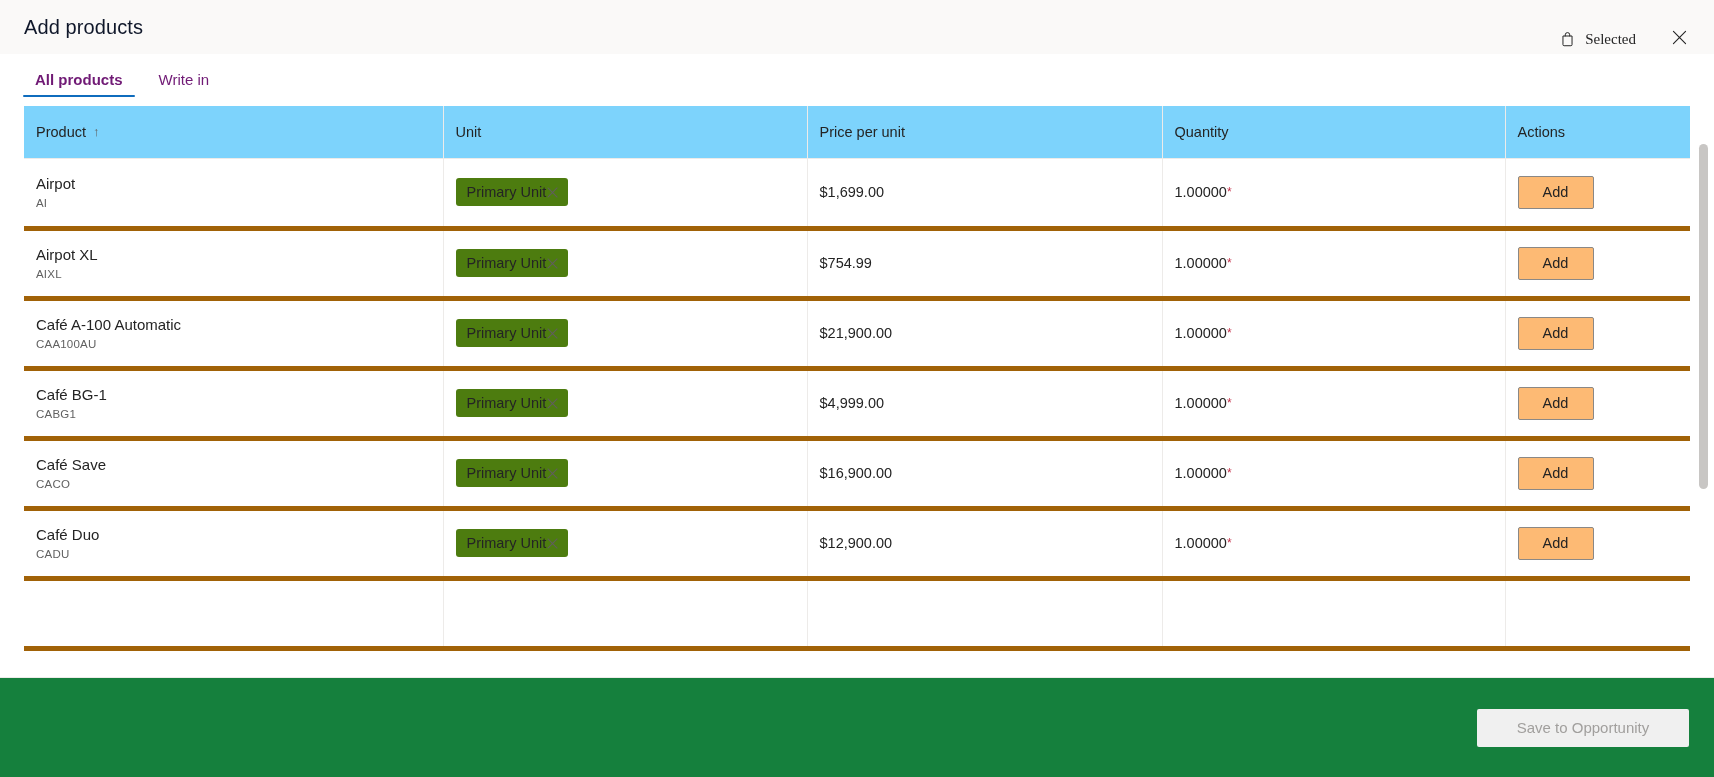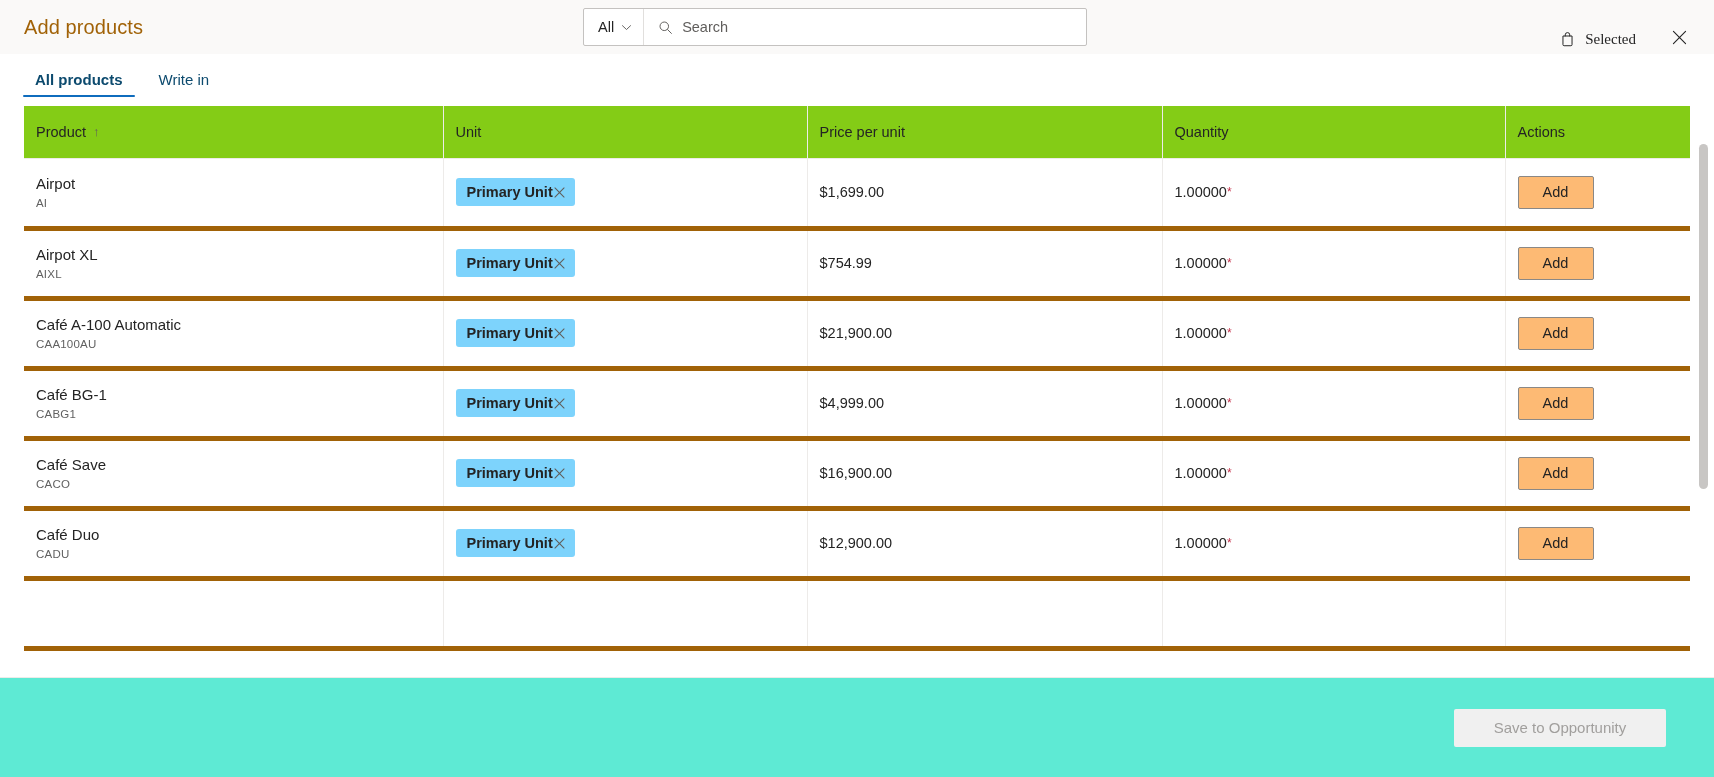--- a/index.html
+++ b/index.html
@@ -32,21 +32,21 @@
     background: #faf9f8;
     display: flex;
     align-items: center;
     padding: 0 0 0 24px;
     box-sizing: border-box;
     position: relative;
   }
   .header-title {
     font-size: 20px;
     font-weight: 400;
-    color: #a16207;
+    color: #0f172a;
     letter-spacing: 0.1px;
     white-space: nowrap;
   }
 
   .search-wrap {
     position: absolute;
     left: 583px;
     top: 8px;
     width: 504px;
     height: 38px;
@@ -148,21 +148,21 @@
     border-bottom: 1px solid #ffffff;
   }
   .tab {
     display: flex;
     align-items: center;
     position: relative;
     padding: 0 12px;
     margin-right: 12px;
     cursor: pointer;
     font-size: 15px;
-    color: #0c4a6e;
+    color: #701a75;
   }
   .tab.active {
     font-weight: bold;
   }
   .tab.active::after {
     content: "";
     position: absolute;
     left: 0;
     right: 0;
     bottom: 8px;
@@ -194,21 +194,21 @@
   .grid th {
     text-align: left;
     font-size: 14.5px;
     font-weight: 400;
     color: #242424;
     padding: 0 0 0 12px;
     height: 52px;
     vertical-align: middle;
     border-bottom: 1px solid #edebe9;
     border-right: 1px solid #edebe9;
-    background: #84cc16;
+    background: #7dd3fc;
     box-sizing: border-box;
   }
   .grid th:last-child { border-right: none; }
   .th-inner {
     display: flex;
     align-items: center;
     gap: 7px;
   }
   .sort-arrow {
     font-size: 13px;
@@ -236,25 +236,24 @@
   .prod-code {
     font-size: 11.5px;
     color: #616161;
     letter-spacing: 0.2px;
   }
 
   .pill {
     display: inline-flex;
     align-items: center;
     gap: 0;
-    background: #7dd3fc;
+    background: #4d7c0f;
     border-radius: 3px;
     padding: 6px 9px 6px 11px;
     cursor: pointer;
-    font-weight: bold;
   }
   .pill-label {
     font-size: 14.5px;
     color: #242424;
   }
   .pill-x {
     width: 13px;
     height: 13px;
     display: block;
   }
@@ -314,26 +313,26 @@
     width: 9px;
     height: 345px;
     background: #c8c6c4;
     border-radius: 5px;
   }
 
   
   .footer {
     height: 100px;
     min-height: 100px;
-    background: #5eead4;
+    background: #15803d;
     border-top: 1px solid #edebe9;
     display: flex;
     align-items: center;
     justify-content: flex-end;
-    padding-right: 48px;
+    padding-right: 25px;
     box-sizing: border-box;
   }
   .save-btn {
     min-width: 212px;
     height: 38px;
     border: none;
     border-radius: 2px;
     background: #f0f0f0;
     color: #a19f9d;
     font-size: 15px;
@@ -347,39 +346,20 @@
   }
 </style>
 </head>
 <body>
 
 <div class="dialog">
 
   <div class="header">
     <div class="header-title">Add products</div>
 
-    <div class="search-wrap">
-      <div class="search-scope">
-        <span class="search-scope-label">All</span>
-        <span>
-          <svg class="chev" viewBox="0 0 12 12" fill="none" aria-hidden="true">
-            <path d="M1.6 4 6 8.2 10.4 4" stroke="#605e5c" stroke-width="1.05" stroke-linecap="round" stroke-linejoin="round"></path>
-          </svg>
-        </span>
-      </div>
-      <div class="search-field">
-        <span>
-          <svg class="mag" viewBox="0 0 16 16" fill="none" aria-hidden="true">
-            <circle cx="6.7" cy="6.7" r="4.55" stroke="#605e5c" stroke-width="1.05"></circle>
-            <path d="M10.2 10.2 14.3 14.3" stroke="#605e5c" stroke-width="1.05" stroke-linecap="round"></path>
-          </svg>
-        </span>
-        <span class="search-placeholder">Search</span>
-      </div>
-    </div>
 
     <div class="header-right">
       <div class="selected-btn">
         <span>
           <svg class="bag" viewBox="0 0 18 18" fill="none" aria-hidden="true">
             <path d="M4.2 5.3h9.6v9.1a1.2 1.2 0 0 1-1.2 1.2H5.4a1.2 1.2 0 0 1-1.2-1.2V5.3z" stroke="#242424" stroke-width="1.05" stroke-linejoin="round"></path>
             <path d="M6.6 5.3V4.1a2.4 2.4 0 0 1 4.8 0v1.2" stroke="#242424" stroke-width="1.05" stroke-linecap="round"></path>
           </svg>
         </span>
         <span class="selected-label">Selected</span>

